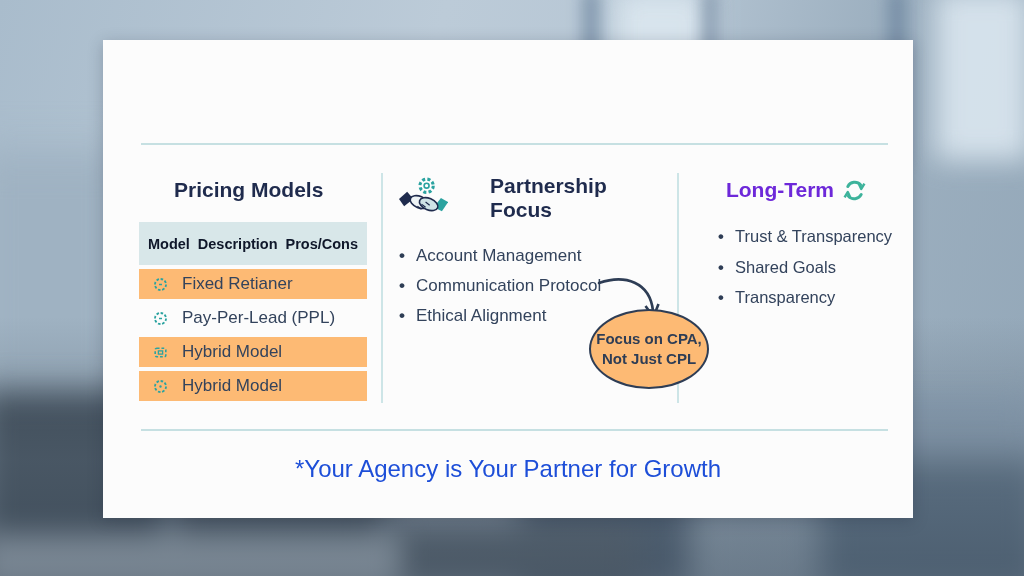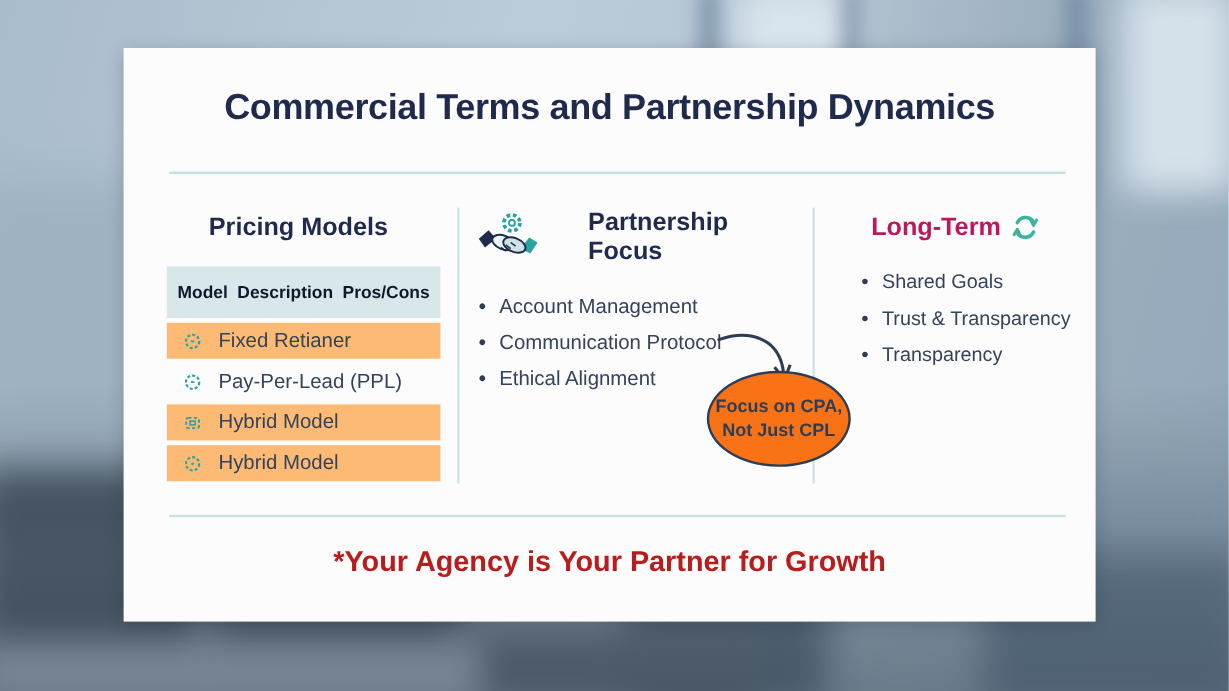--- a/index.html
+++ b/index.html
@@ -40,33 +40,33 @@
   .col-partnership { position:absolute; left:296px; top:134px; width:272px; }
   .p-head { display:flex; align-items:center; gap:7px; }
   .p-head svg { width:50px; height:46px; }
   .bullets { list-style:none; margin-top:19px; }
   .bullets li { position:relative; padding-left:17px; font-size:17px; color:#33435c;
                 line-height:30px; }
   .bullets li::before { content:"\2022"; position:absolute; left:0; color:#2e3d55; font-weight:700; }
 
   .callout-arrow { position:absolute; left:492px; top:233px; width:70px; height:55px; }
   .callout { position:absolute; left:486px; top:269px; width:120px; height:80px;
-             border:2.5px solid #2e3d55; border-radius:50%; background:#f97316;
+             border:2.5px solid #2e3d55; border-radius:50%; background:#fdba74;
              display:flex; flex-direction:column; justify-content:center; align-items:center;
              font-size:15px; font-weight:600; color:#2e3d55; line-height:20px; z-index:3; }
 
   
   .col-collab { position:absolute; left:592px; top:136px; width:204px; }
-  .c-head { text-align:center; font-size:21px; font-weight:700; color:#be185d; line-height:27px; }
+  .c-head { text-align:center; font-size:21px; font-weight:700; color:#6d28d9; line-height:27px; }
   .c-head .cycle { width:27px; height:27px; vertical-align:-7px; margin-left:7px; }
   .col-collab .bullets { margin-top:17px; padding-left:23px; }
   .col-collab .bullets li { font-size:16.5px; line-height:30.5px; }
 
   .slide-footer { position:absolute; top:415px; left:0; width:100%; text-align:center;
-          font-size:24px; font-weight:700; color:#b91c1c; }
+          font-size:24px; font-weight:400; color:#1d4ed8; }
 </style>
 </head>
 <body>
 
 <div class="stage">
 
   <div>
     <div class="blob" style="left:615px;top:-10px;width:95px;height:130px;background:#dce8f0;opacity:.9;"></div>
     <div class="blob" style="left:935px;top:-10px;width:95px;height:170px;background:#dbe7f0;opacity:.9;"></div>
     <div class="blob" style="left:583px;top:-10px;width:16px;height:130px;background:#6f87a0;opacity:.8;filter:blur(8px);"></div>
@@ -78,21 +78,20 @@
     <div class="blob" style="left:520px;top:415px;width:170px;height:175px;background:#4e6175;filter:blur(16px);"></div>
     <div class="blob" style="left:650px;top:395px;width:380px;height:70px;background:#8fa5ba;opacity:.9;"></div>
     <div class="blob" style="left:820px;top:460px;width:220px;height:130px;background:#5a7186;filter:blur(16px);"></div>
     <div class="blob" style="left:380px;top:520px;width:260px;height:70px;background:#55626e;filter:blur(16px);"></div>
     <div class="blob" style="left:-20px;top:535px;width:420px;height:60px;background:#b3bfc9;"></div>
     <div class="bg-darken"></div>
   </div>
 
   <div class="card">
 
-    <div class="slide-title">Commercial Terms and Partnership Dynamics</div>
     <div class="hdiv top"></div>
 
     <section class="col-pricing">
       <h2>Pricing Models</h2>
       <div class="ptable">
         <div class="thead">
           <span>Model</span>
           <span>Description</span>
           <span>Pros/Cons</span>
         </div>
@@ -166,22 +165,22 @@
     <section class="col-collab">
       <div class="c-head">
         <span>Long-Term</span><svg class="cycle" viewBox="0 0 24 24">
           <path d="M6 8.5 A 7 7 0 0 1 17.5 7" stroke="#3db39b" stroke-width="2.6" fill="none" stroke-linecap="round"></path>
           <path d="M20.8 5.8 L18 10.6 L15.6 5.6" stroke="#3db39b" stroke-width="2.2" fill="none" stroke-linejoin="round"></path>
           <path d="M18 15.5 A 7 7 0 0 1 6.5 17" stroke="#3db39b" stroke-width="2.6" fill="none" stroke-linecap="round"></path>
           <path d="M3.2 18.2 L6 13.4 L8.4 18.4" stroke="#3db39b" stroke-width="2.2" fill="none" stroke-linejoin="round"></path>
         </svg><br>
       </div>
       <ul class="bullets">
+        <li>Trust &amp; Transparency</li>
         <li>Shared Goals</li>
-        <li>Trust &amp; Transparency</li>
         <li>Transparency</li>
       </ul>
     </section>
 
     <div class="hdiv bottom"></div>
     <div class="slide-footer">*Your Agency is Your Partner for Growth</div>
 
   </div>
 </div>
 

